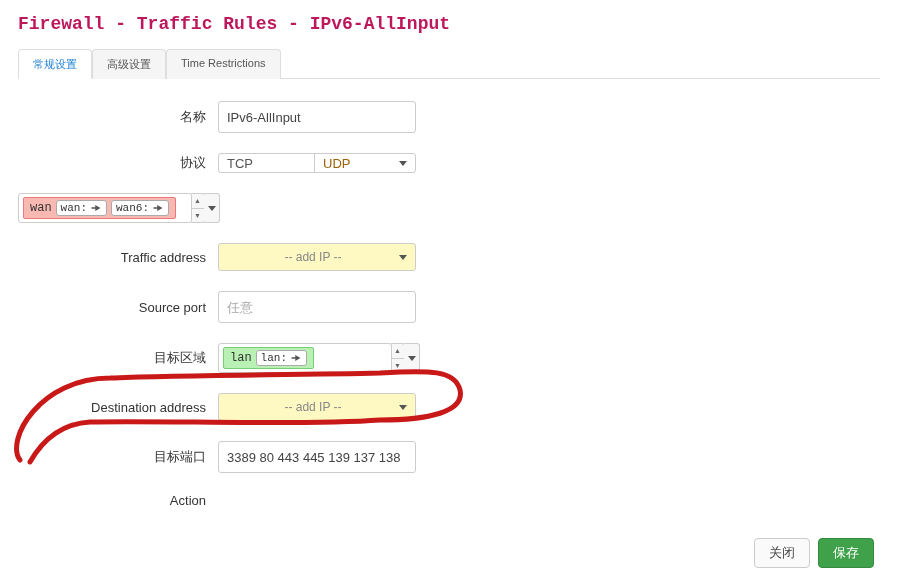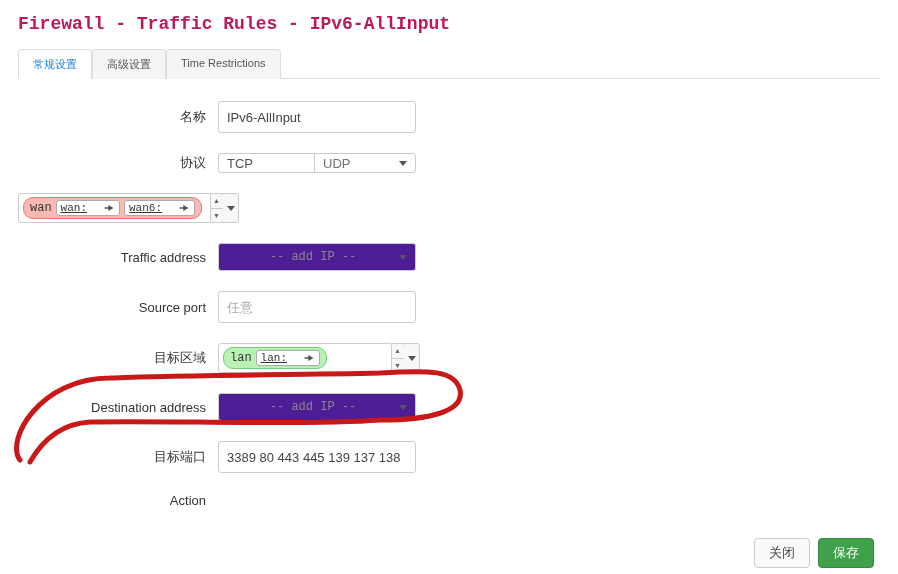--- a/index.html
+++ b/index.html
@@ -89,21 +89,21 @@
     align-items: center;
     border-right: 1px solid #ccc;
     color:#555;
   }
   .proto-right {
     flex: 1;
     padding: 0 8px;
     display: flex;
     align-items: center;
     justify-content: space-between;
-    color:#737373;
+    color:#a16207;
   }
   .caret-down {
     width: 0; height: 0;
     border-left: 4px solid transparent;
     border-right: 4px solid transparent;
     border-top: 5px solid #555;
     display: inline-block;
   }
 
   
@@ -120,37 +120,36 @@
     align-items: center;
     padding: 2px 8px 2px 4px;
     min-width: 174px;
     position: relative;
   }
   .zone-inner {
     display: flex;
     align-items: center;
     gap: 4px;
     padding: 2px 6px;
-    border-radius: 10px;
+    border-radius: 2px;
     font-family: "Courier New", monospace;
     font-size: 12px;
     color: #333;
   }
   .zone-wan { background: #f7b9b2; border: 1px solid #e77; }
   .zone-lan { background: #b9f0b3; border: 1px solid #7c7; }
   .zone-tag {
     background: #fff;
     border: 1px solid #aaa;
     border-radius: 3px;
     padding: 1px 4px;
     display: inline-flex;
     align-items: center;
-    gap: 16px;
+    gap: 3px;
     font-size: 11px;
-    text-decoration: underline;
   }
   .zone-tag svg { width:12px; height:12px; }
   .stepper {
     display: inline-flex;
     flex-direction: column;
     border: 1px solid #ccc;
     border-left: none;
     border-radius: 0 3px 3px 0;
     height: 30px;
     width: 14px;
@@ -175,26 +174,26 @@
     margin-left: -1px;
     cursor:pointer;
   }
 
   
   .addip {
     height: 28px;
     width: 198px;
     border: 1px solid #ccc;
     border-radius: 3px;
-    background: #4c1d95;
+    background: #fef9c3;
     display: flex;
     align-items: center;
     justify-content: space-between;
     padding: 0 8px;
-    font-family: Liberation Mono, monospace;
+    font-family: Liberation Sans, sans-serif;
     font-size: 12px;
     color: #888;
     cursor:pointer;
   }
 
   select.native-sel {
     height: 28px;
     width: 212px;
     border: 1px solid #888;
     border-radius: 2px;

